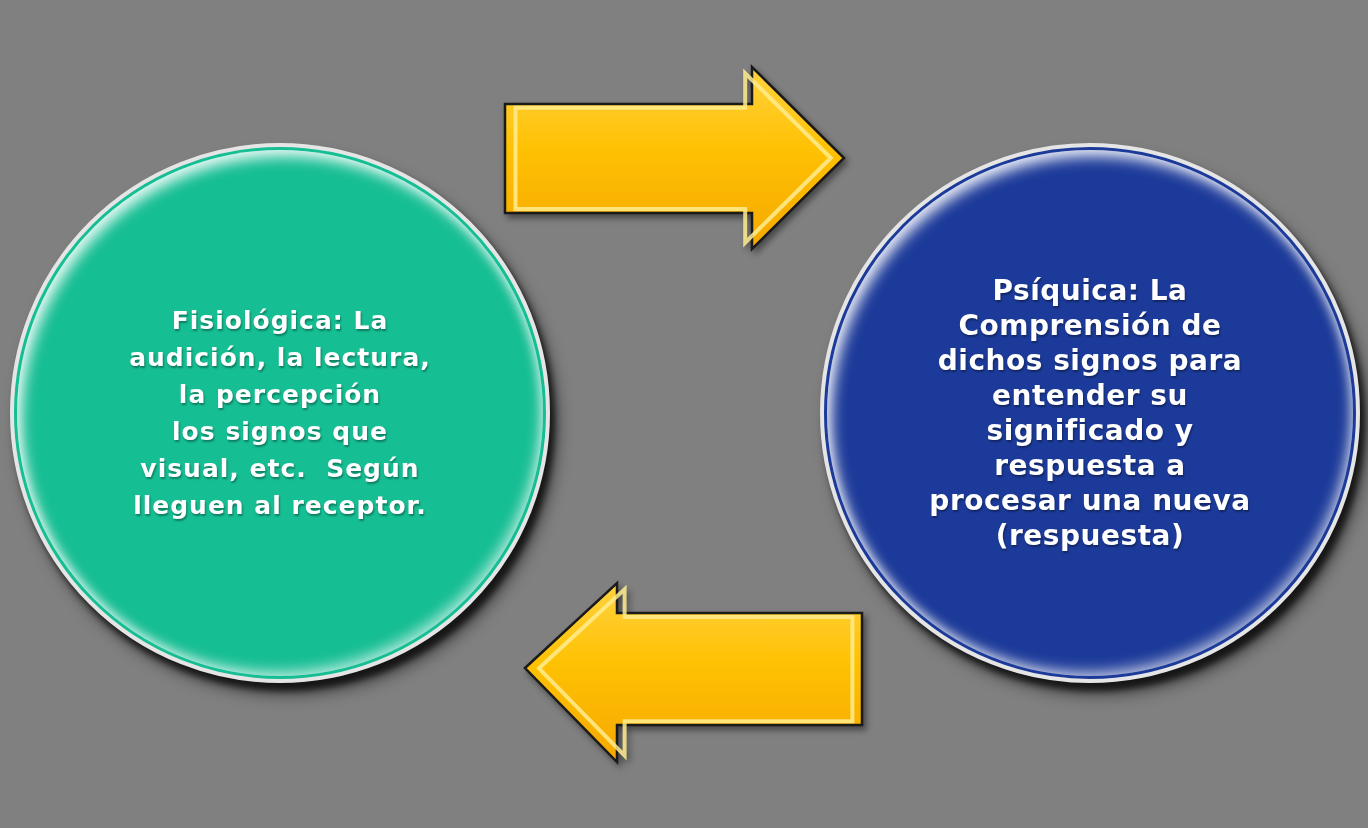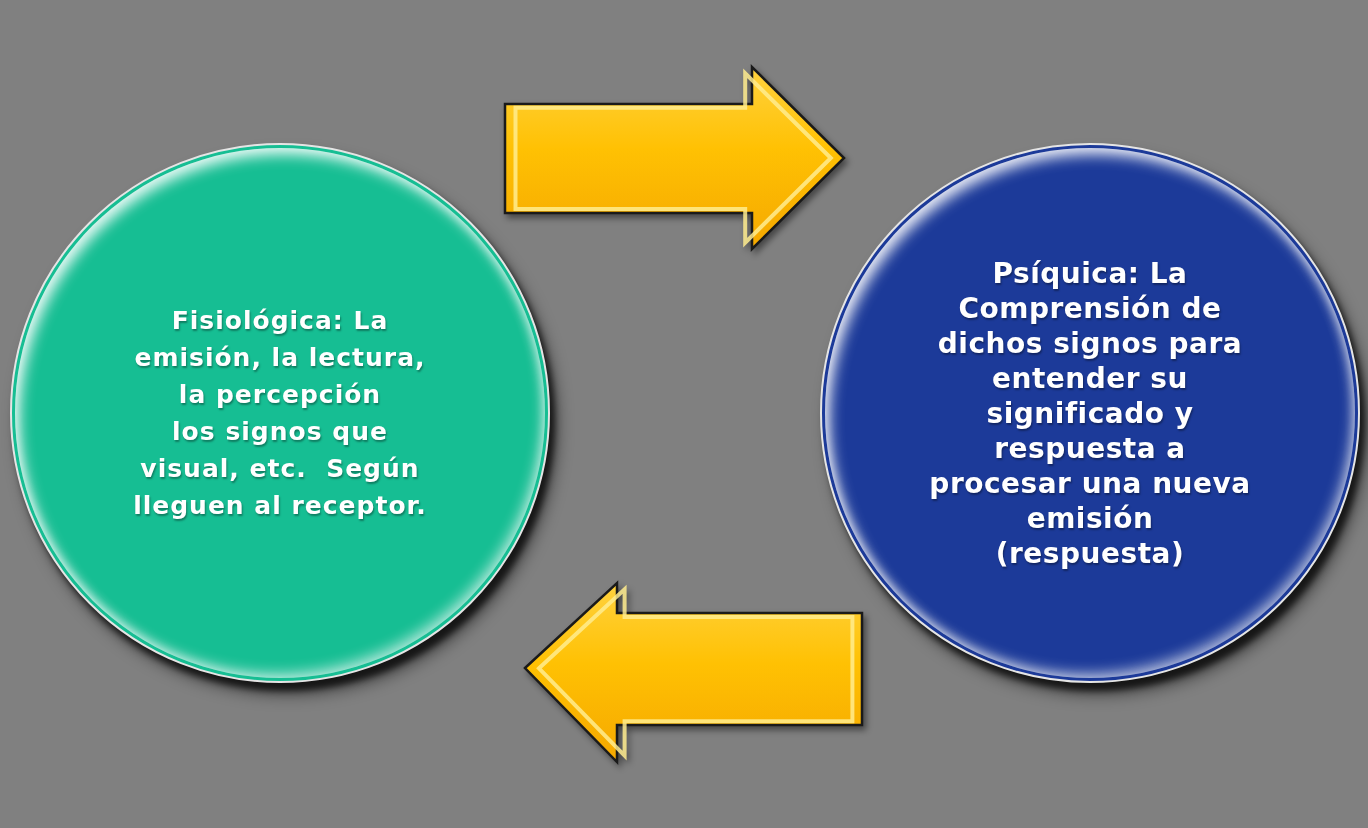--- a/index.html
+++ b/index.html
@@ -14,21 +14,21 @@
     position: relative;
     width: 1368px;
     height: 828px;
     background: #808080;
   }
   .circle {
     position: absolute;
     width: 540px;
     height: 540px;
     border-radius: 50%;
-    border: 2px solid #e5e5e5;
+    border: 4px solid #e5e5e5;
     box-sizing: border-box;
     display: flex;
     align-items: center;
     justify-content: center;
     text-align: center;
     box-shadow: 5px 8px 6px rgba(0,0,0,0.7), 8px 12px 16px rgba(0,0,0,0.45);
   }
   .circle::before {
     content: "";
     position: absolute;
@@ -69,38 +69,37 @@
   .arrow-bottom { left: 515px; top: 575px; }
 </style>
 </head>
 <body>
 
 <div class="canvas">
 
   <div class="circle circle-left" style="background: rgb(22, 190, 147);">
     <div class="circle-text">
         <div>Fisiológica: La</div>
-        <div>emisión, la lectura,</div>
+        <div>audición, la lectura,</div>
         <div>la percepción</div>
         <div>los signos que</div>
         <div>visual, etc.  Según</div>
         <div>lleguen al receptor.</div>
       </div>
   </div>
 
   <div class="circle circle-right" style="background: rgb(28, 58, 153);">
     <div class="circle-text">
         <div>Psíquica: La</div>
         <div>Comprensión de</div>
         <div>dichos signos para</div>
         <div>entender su</div>
         <div>significado y</div>
         <div>respuesta a</div>
         <div>procesar una nueva</div>
-        <div>emisión</div>
         <div>(respuesta)</div>
       </div>
   </div>
 
   <svg class="arrow-svg arrow-top" width="360" height="205" viewBox="0 0 360 205">
     <defs>
       <linearGradient id="goldGradTop" x1="0" y1="0" x2="0" y2="1">
         <stop offset="0%" stop-color="#FFD23F"></stop>
         <stop offset="45%" stop-color="#FFC103"></stop>
         <stop offset="100%" stop-color="#F5A800"></stop>

